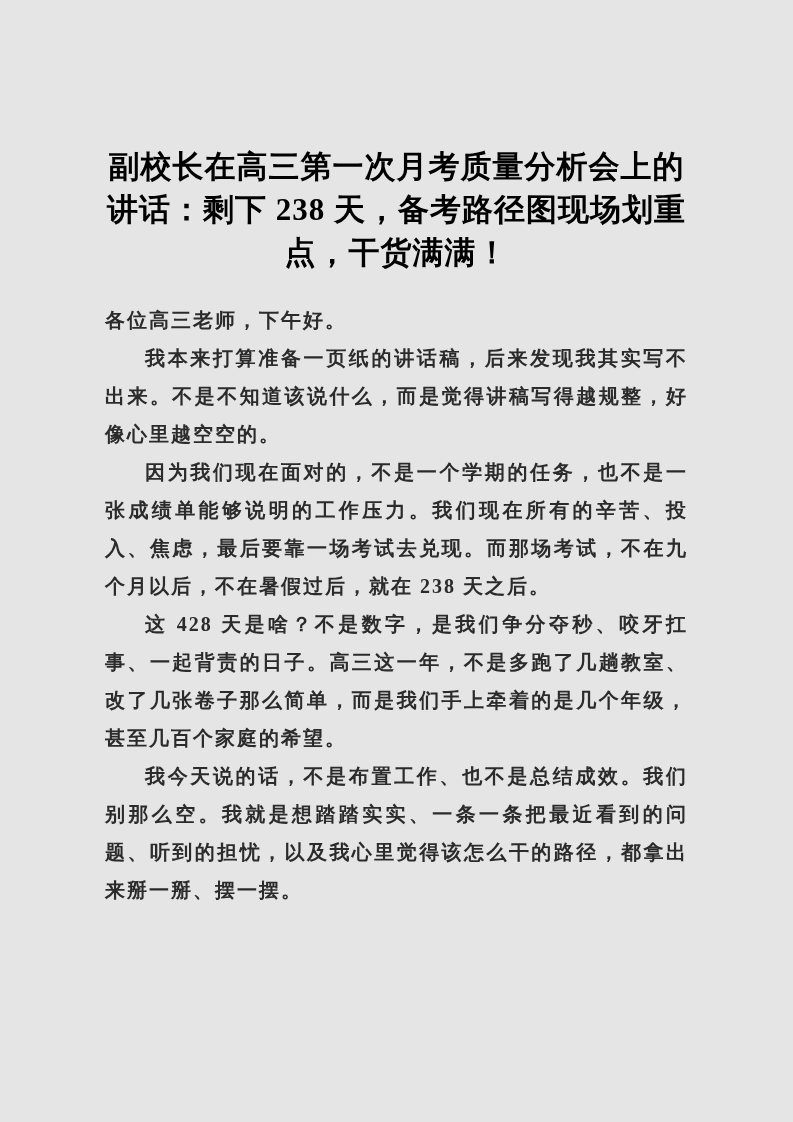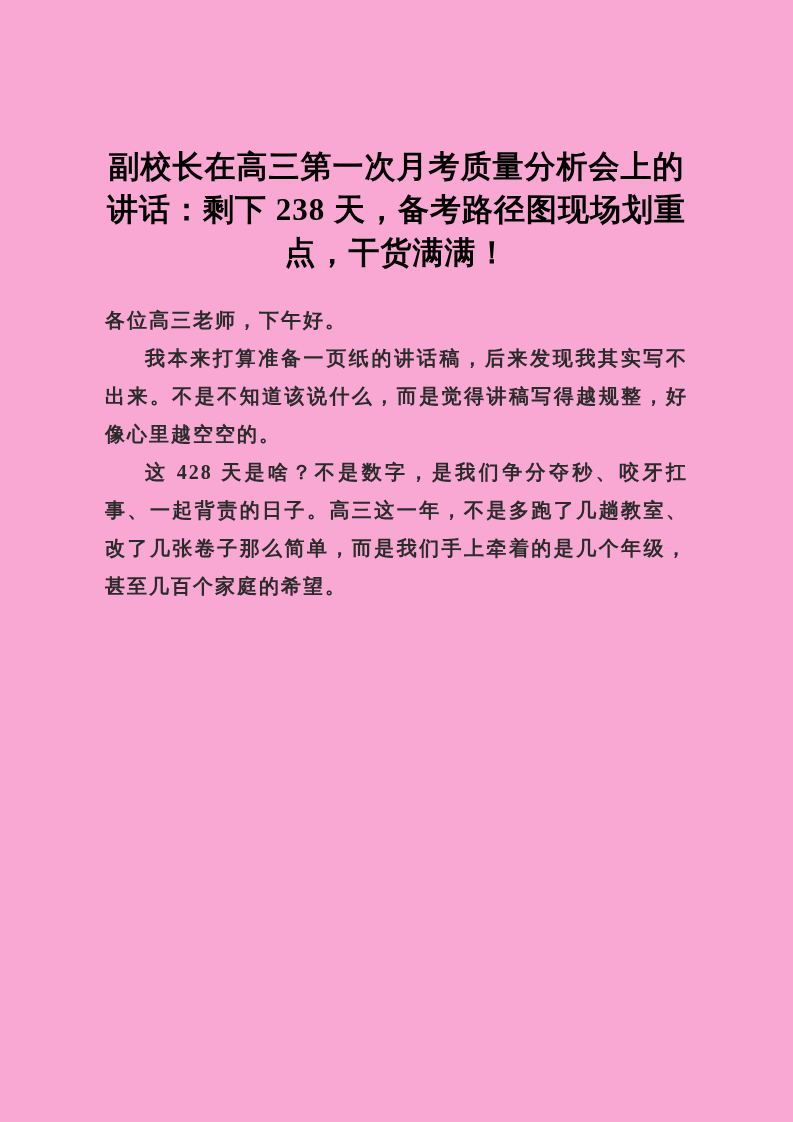--- a/index.html
+++ b/index.html
@@ -5,21 +5,21 @@
   html, body {
     margin: 0;
     padding: 0;
     background: #ffffff;
   }
   .page {
     position: relative;
     width: 793px;
     height: 1122px;
     margin: 0 auto;
-    background: #f9a8d4;
+    background: #e5e5e5;
     box-sizing: border-box;
     padding: 145px 105px 0 105px;
     overflow: hidden;
     font-family: "Liberation Serif", "DejaVu Serif", serif;
   }
   .doc-title {
     margin: 0;
     font-size: 31px;
     line-height: 43px;
     font-weight: bold;
@@ -48,15 +48,17 @@
 </style>
 </head>
 <body>
 
 <div class="page">
   <h1 class="doc-title">副校长在高三第一次月考质量分析会上的讲话：剩下 238 天，备考路径图现场划重点，干货满满！</h1>
 
   <div class="doc-body">
     <p class="para no-indent">各位高三老师，下午好。</p>
     <p class="para">我本来打算准备一页纸的讲话稿，后来发现我其实写不出来。不是不知道该说什么，而是觉得讲稿写得越规整，好像心里越空空的。</p>
+    <p class="para">因为我们现在面对的，不是一个学期的任务，也不是一张成绩单能够说明的工作压力。我们现在所有的辛苦、投入、焦虑，最后要靠一场考试去兑现。而那场考试，不在九个月以后，不在暑假过后，就在 238 天之后。</p>
     <p class="para">这 428 天是啥？不是数字，是我们争分夺秒、咬牙扛事、一起背责的日子。高三这一年，不是多跑了几趟教室、改了几张卷子那么简单，而是我们手上牵着的是几个年级，甚至几百个家庭的希望。</p>
+    <p class="para">我今天说的话，不是布置工作、也不是总结成效。我们别那么空。我就是想踏踏实实、一条一条把最近看到的问题、听到的担忧，以及我心里觉得该怎么干的路径，都拿出来掰一掰、摆一摆。</p>
   </div>
 </div>
 
 </body></html>

